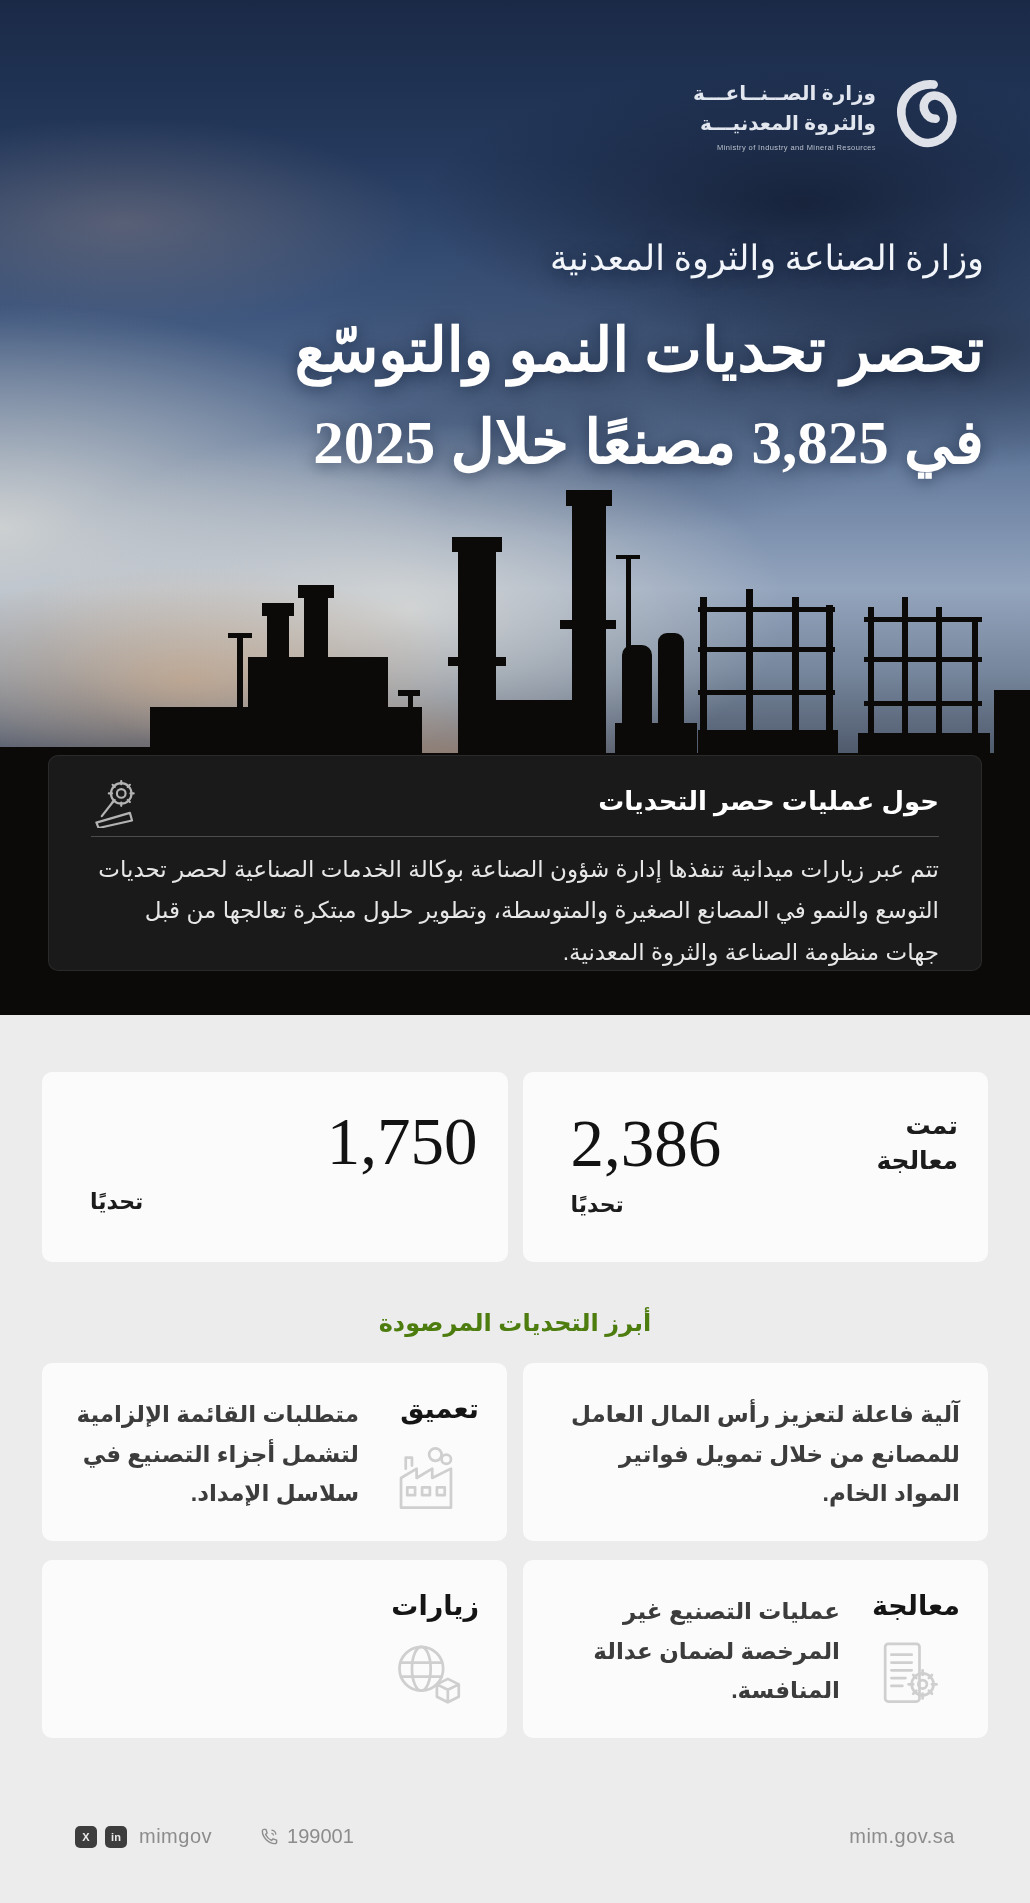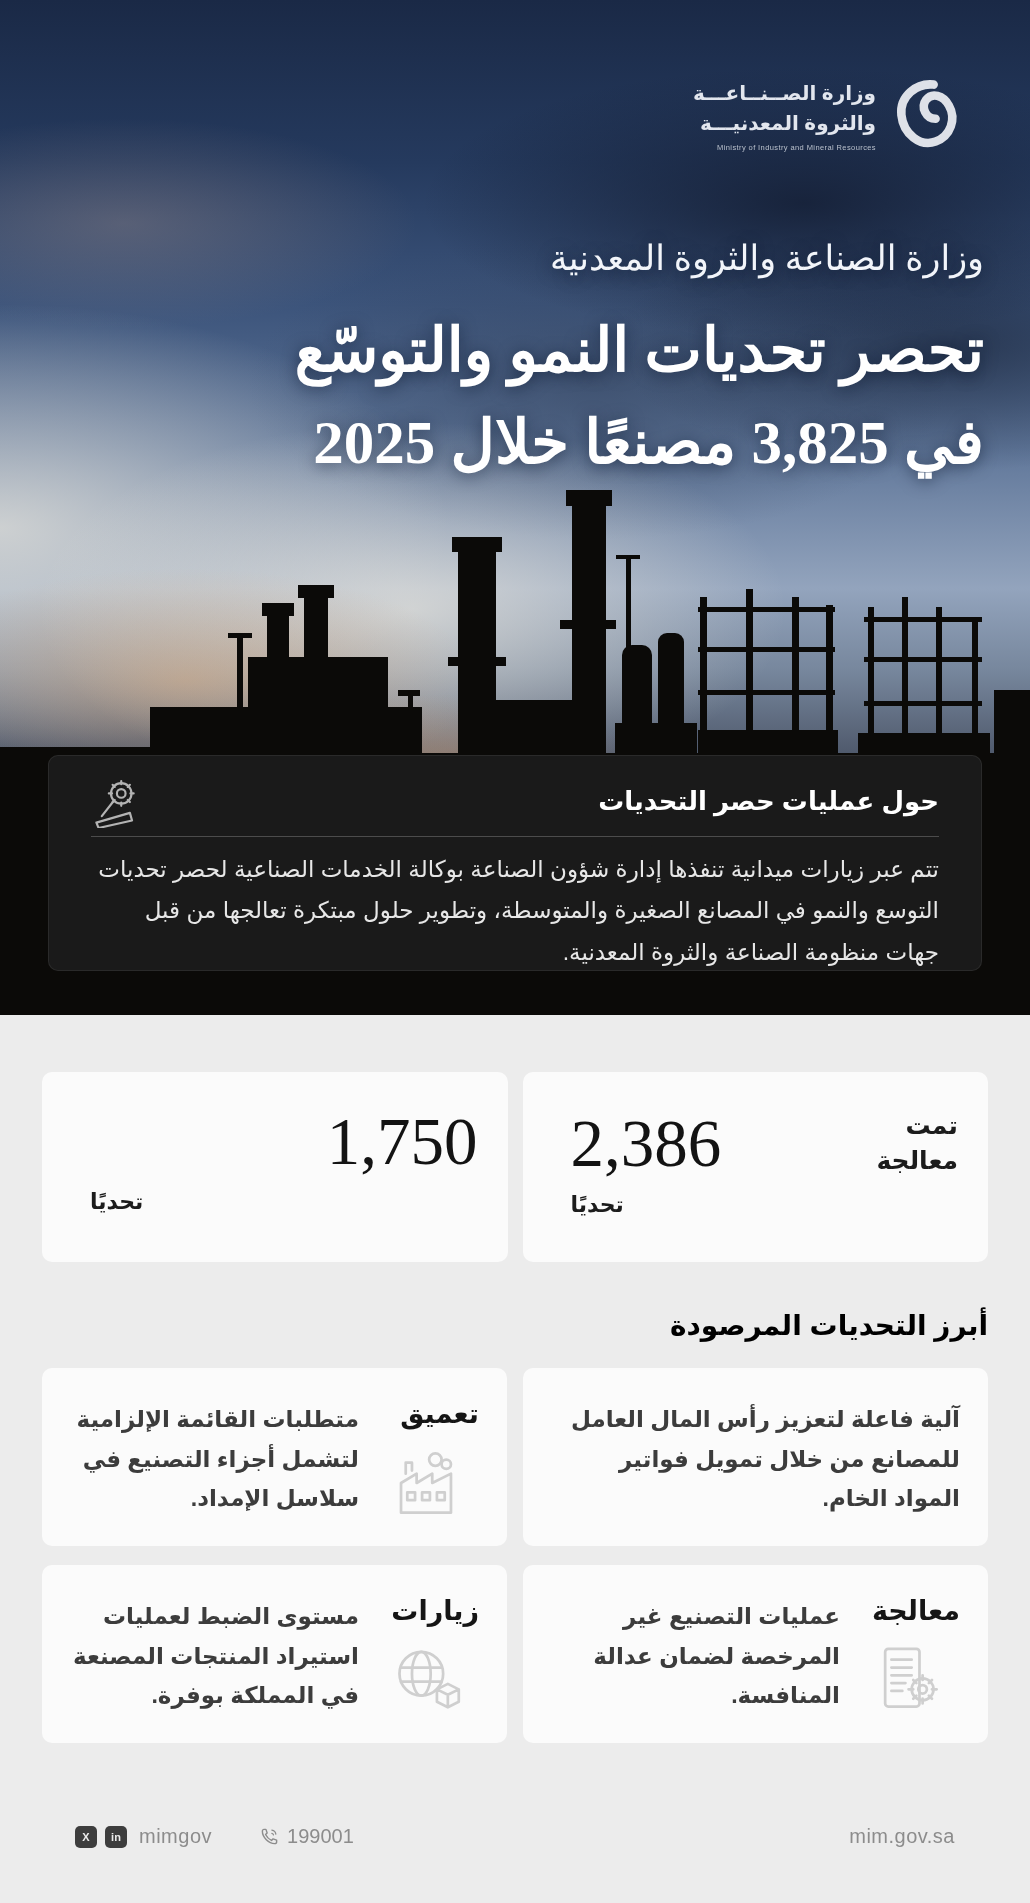--- a/index.html
+++ b/index.html
@@ -43,21 +43,21 @@
 
   
   .content { padding:0 42px; }
   .stats { display:flex; gap:15px; margin-top:57px; }
   .stat-card { flex:1; height:190px; background:#fbfbfb; border-radius:10px; padding:36px 30px 0 48px; }
   .stat-top { display:flex; justify-content:space-between; align-items:center; }
   .stat-label { font-size:25px; font-weight:bold; color:#1c1c1c; line-height:1.4; white-space:pre-line; text-align:right; }
   .stat-value { font-family:"Liberation Serif","DejaVu Serif",serif; font-size:67px; font-weight:500; color:#131313; direction:ltr; line-height:1; }
   .stat-unit { text-align:left; font-size:22px; font-weight:bold; color:#1c1c1c; margin-top:14px; }
 
-  .challenges-heading { margin-top:47px; font-size:28px; font-weight:bold; color:#000000; text-align:right; }
+  .challenges-heading { margin-top:47px; font-size:24px; font-weight:bold; color:#4d7c0f; text-align:center; }
 
   .challenge-grid { display:grid; grid-template-columns:1fr 1fr; gap:19px 16px; margin-top:26px; }
   .challenge-card { height:178px; background:#fbfbfb; border-radius:10px; padding:30px 28px 0 30px; display:flex; gap:14px; }
   .challenge-side { width:106px; flex-shrink:0; display:flex; flex-direction:column; align-items:flex-start; }
   .challenge-keyword { font-size:27px; font-weight:bold; color:#151515; }
   .challenge-icon { width:78px; height:82px; margin-top:12px; align-self:center; }
   .challenge-body { flex:1; font-size:23px; font-weight:600; color:#3c3c3c; line-height:1.72; text-align:right; padding-top:2px; }
 
   
   .footer { position:absolute; left:75px; right:75px; bottom:55px; display:flex; direction:ltr; align-items:center; color:#8c8c8c; font-size:20px; }
@@ -235,21 +235,20 @@
           <div class="challenge-keyword">زيارات</div>
           <svg class="challenge-icon" viewBox="0 0 100 100">
             <g class="icon-stroke">
               <circle cx="44" cy="42" r="28"></circle>
               <ellipse cx="44" cy="42" rx="12" ry="28"></ellipse>
               <path d="M18,34 h52 M18,52 h52"></path>
               <path d="M64,62 l14,-7 14,7 v16 l-14,7 -14,-7 z M64,62 l14,7 14,-7 M78,69 v16"></path>
             </g>
           </svg>
         </div>
-        <p class="challenge-body">مستوى الضبط لعمليات استيراد المنتجات المصنعة في المملكة بوفرة.</p>
       </div>
 
     </div>
   </section>
 
   <footer class="footer">
     <div class="social-group">
       <span class="social-badge">X</span>
       <span class="social-badge">in</span>
       <span class="social-handle">mimgov</span>

